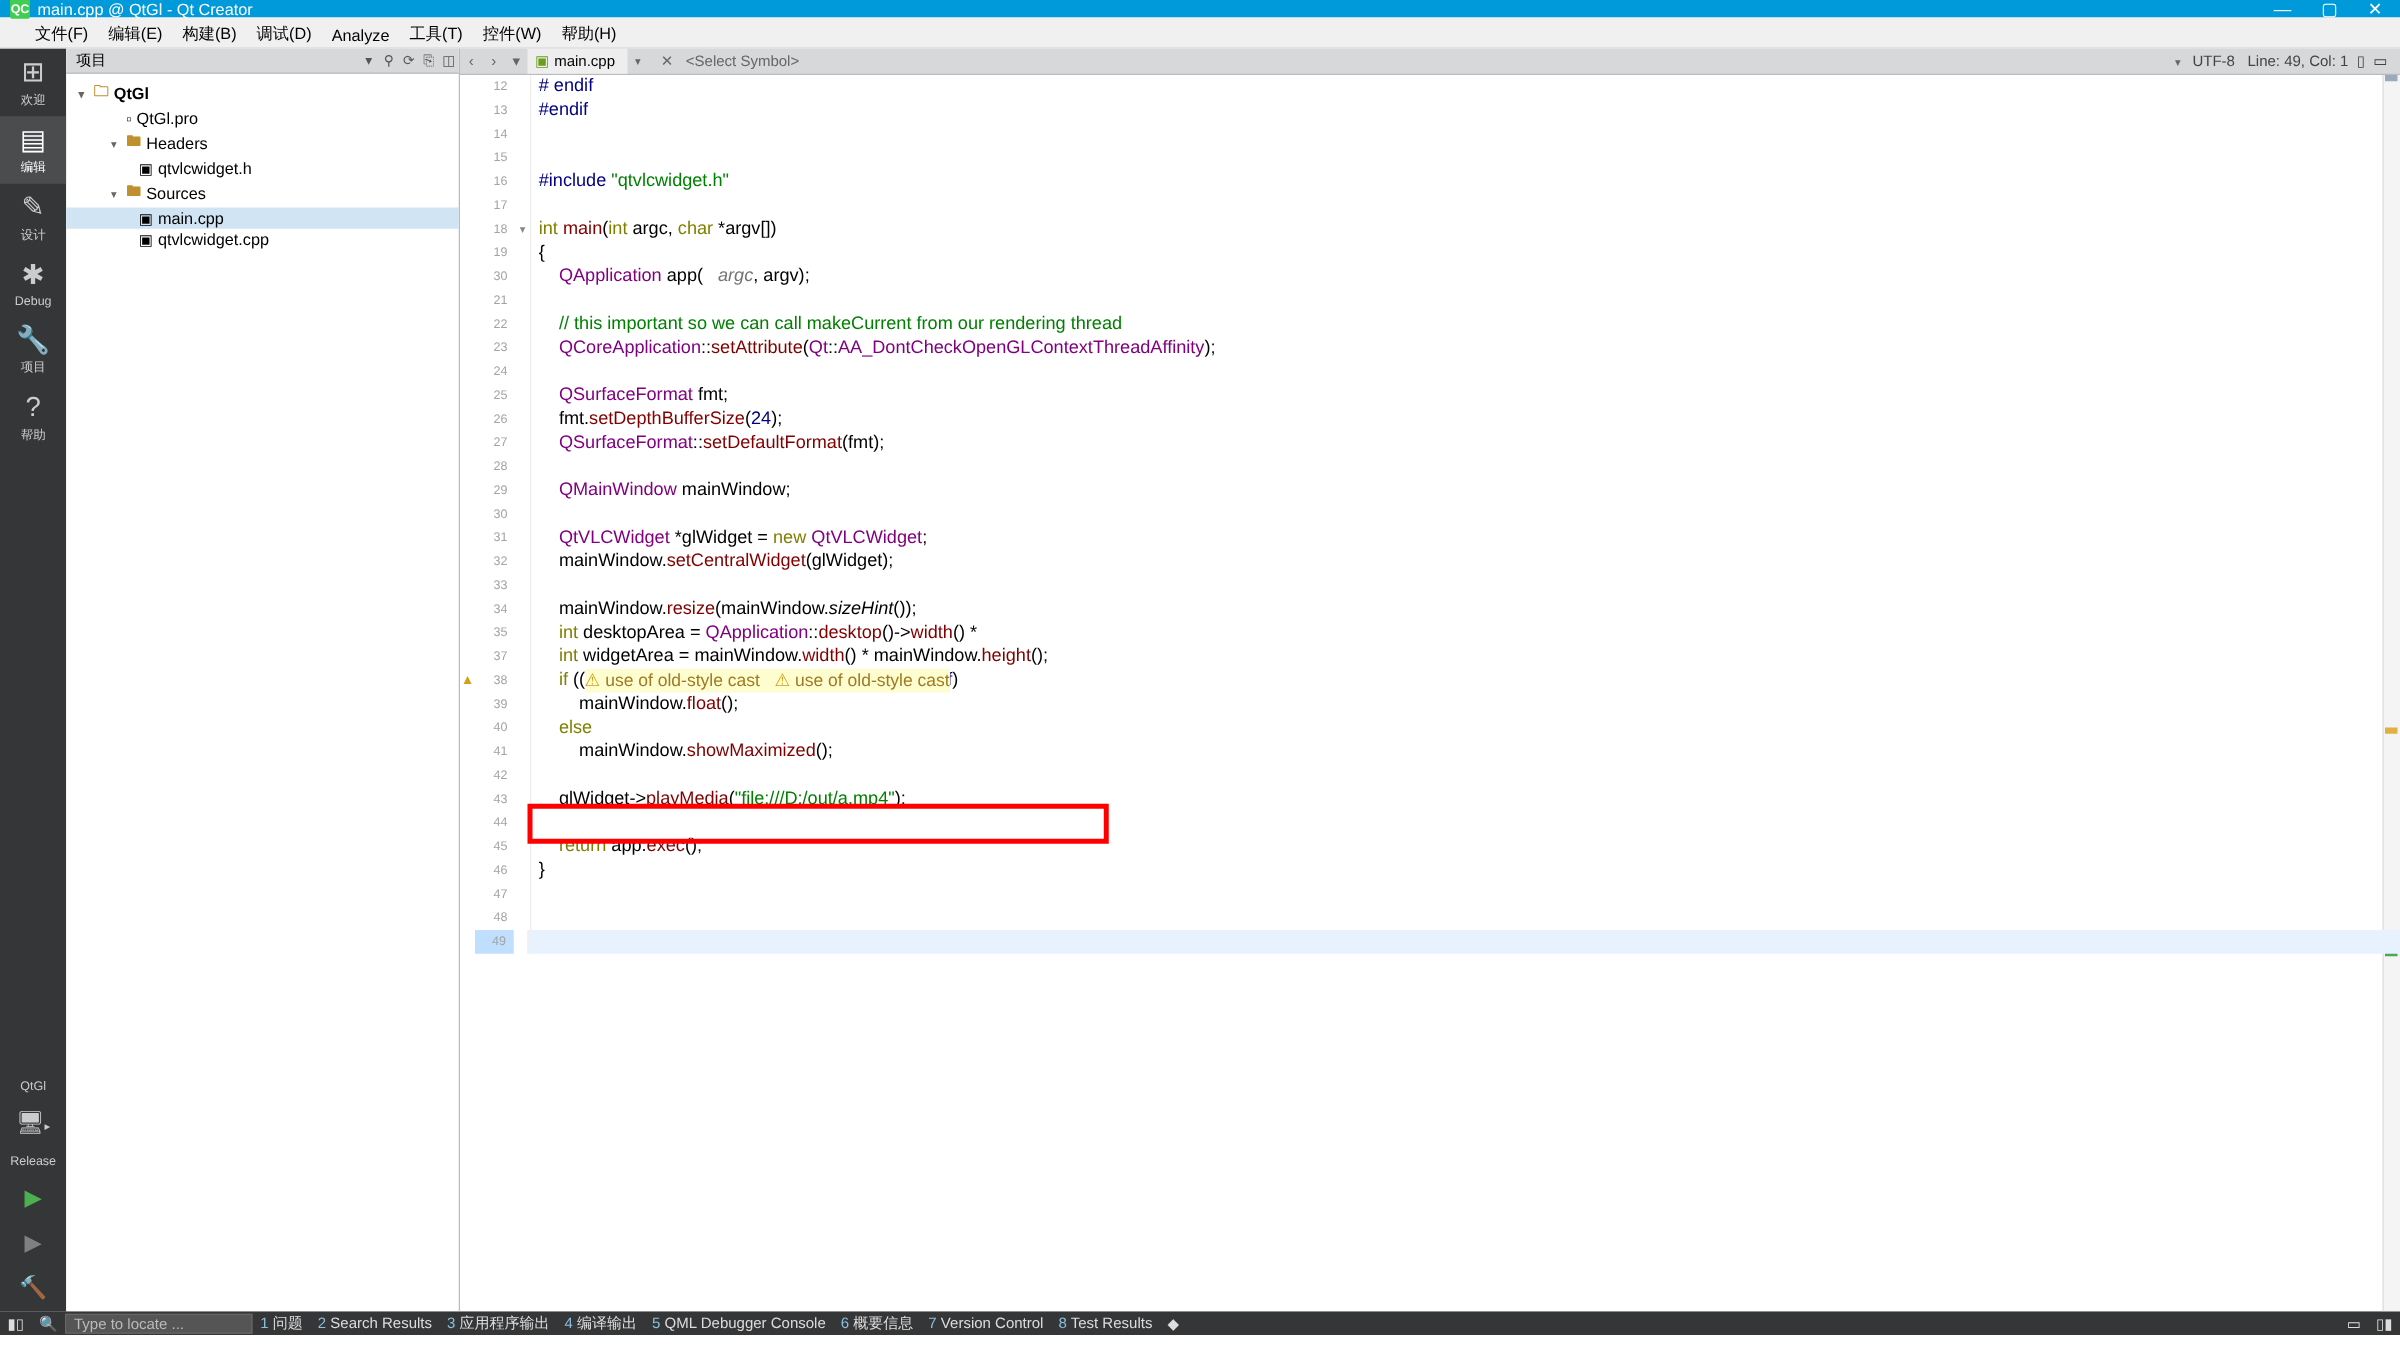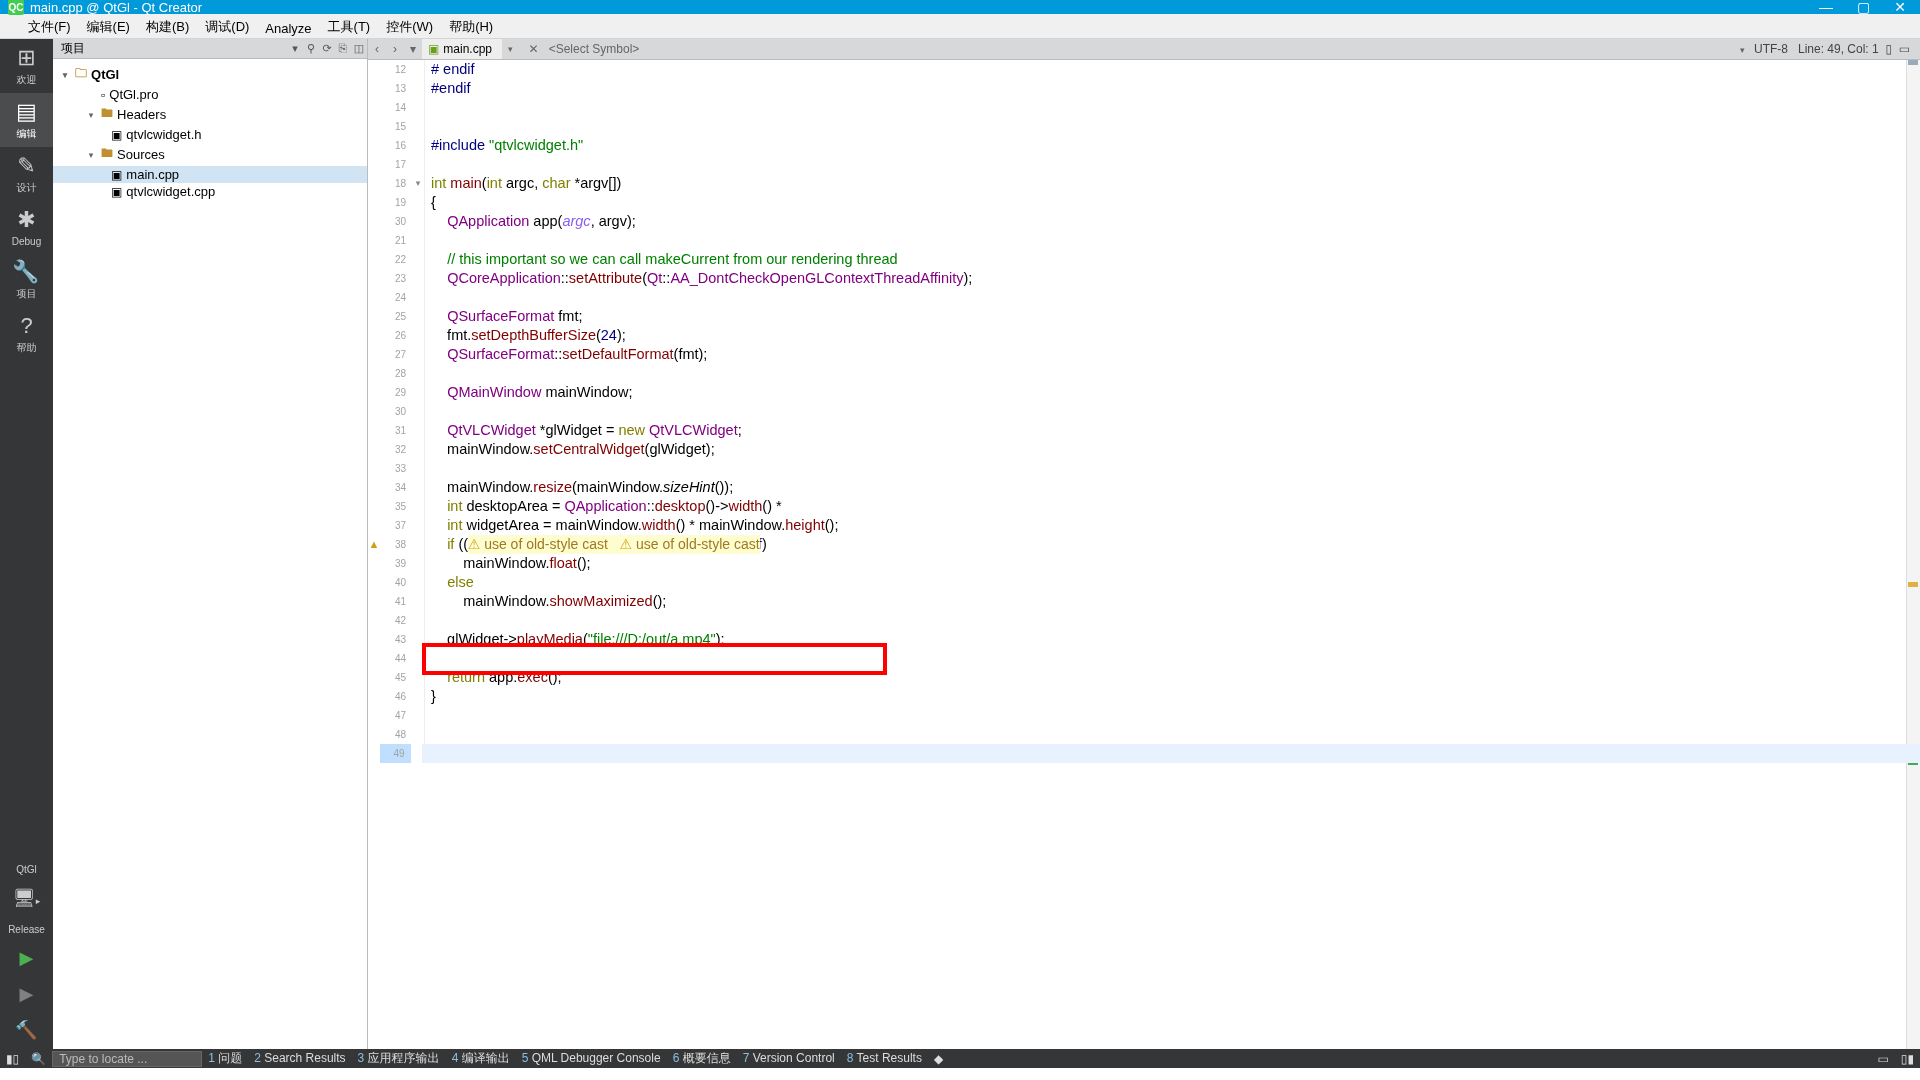--- a/index.html
+++ b/index.html
@@ -57,21 +57,21 @@
 .code .fold { width: 12px; text-align: center; color: #888; font-size: 9px; cursor: pointer; }
 
 .tok-kw { color: #808000; }
 .tok-type { color: #800080; }
 .tok-pre { color: #000080; }
 .tok-str { color: #008000; }
 .tok-com { color: #008000; }
 .tok-num { color: #000080; }
 .tok-func { color: #800000; }
 .tok-mem { font-style: italic; }
-.tok-arg { font-style: italic; color: #8b5cf6; }
+.tok-arg { font-style: italic; color: #737373; margin-left: 12px; }
 
 .side-marker { position: absolute; right: 0; width: 14px; height: 100%; background: #f4f4f4; border-left: 1px solid #ddd; }
 .side-marker .mk { position: absolute; right: 2px; width: 10px; height: 5px; }
 
 .warn-inline { position: absolute; right: 7px; top: 0; color: #a07a20; background: #fdfdd0; font-size: 14px; }
 .warn-tri { color: #d0a015; }
 
 .highlight-box { position: absolute; border: 4px solid #ff0000; }
 
 .statusbar { height: 19px; background: #353637; display: flex; align-items: center; font-size: 12px; color: #ddd; }

